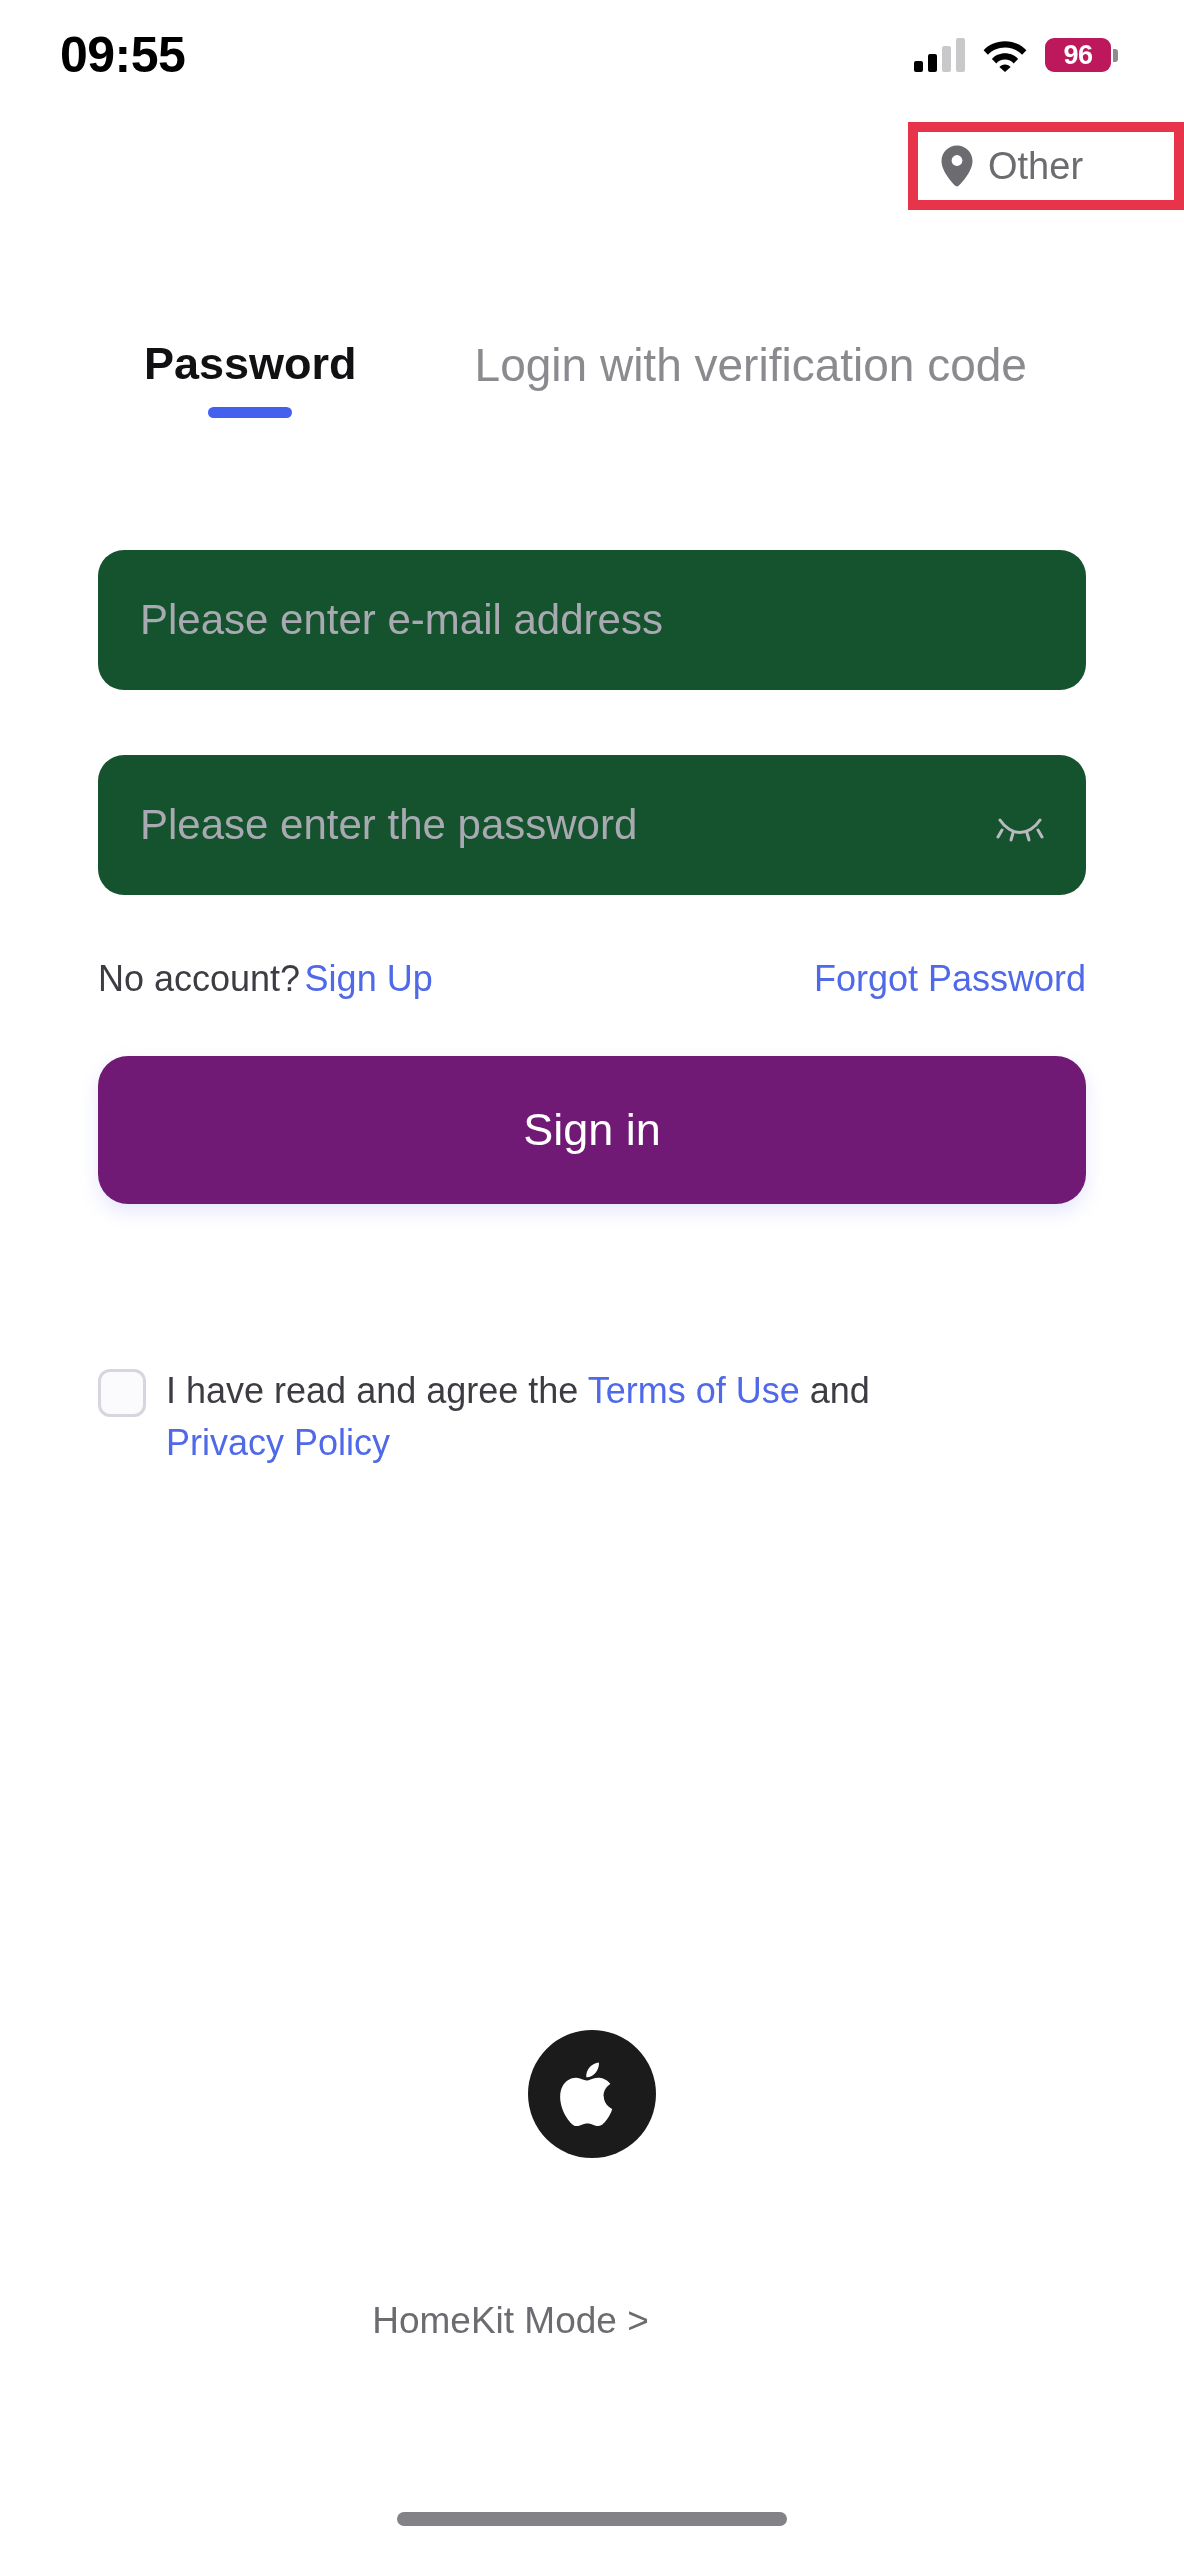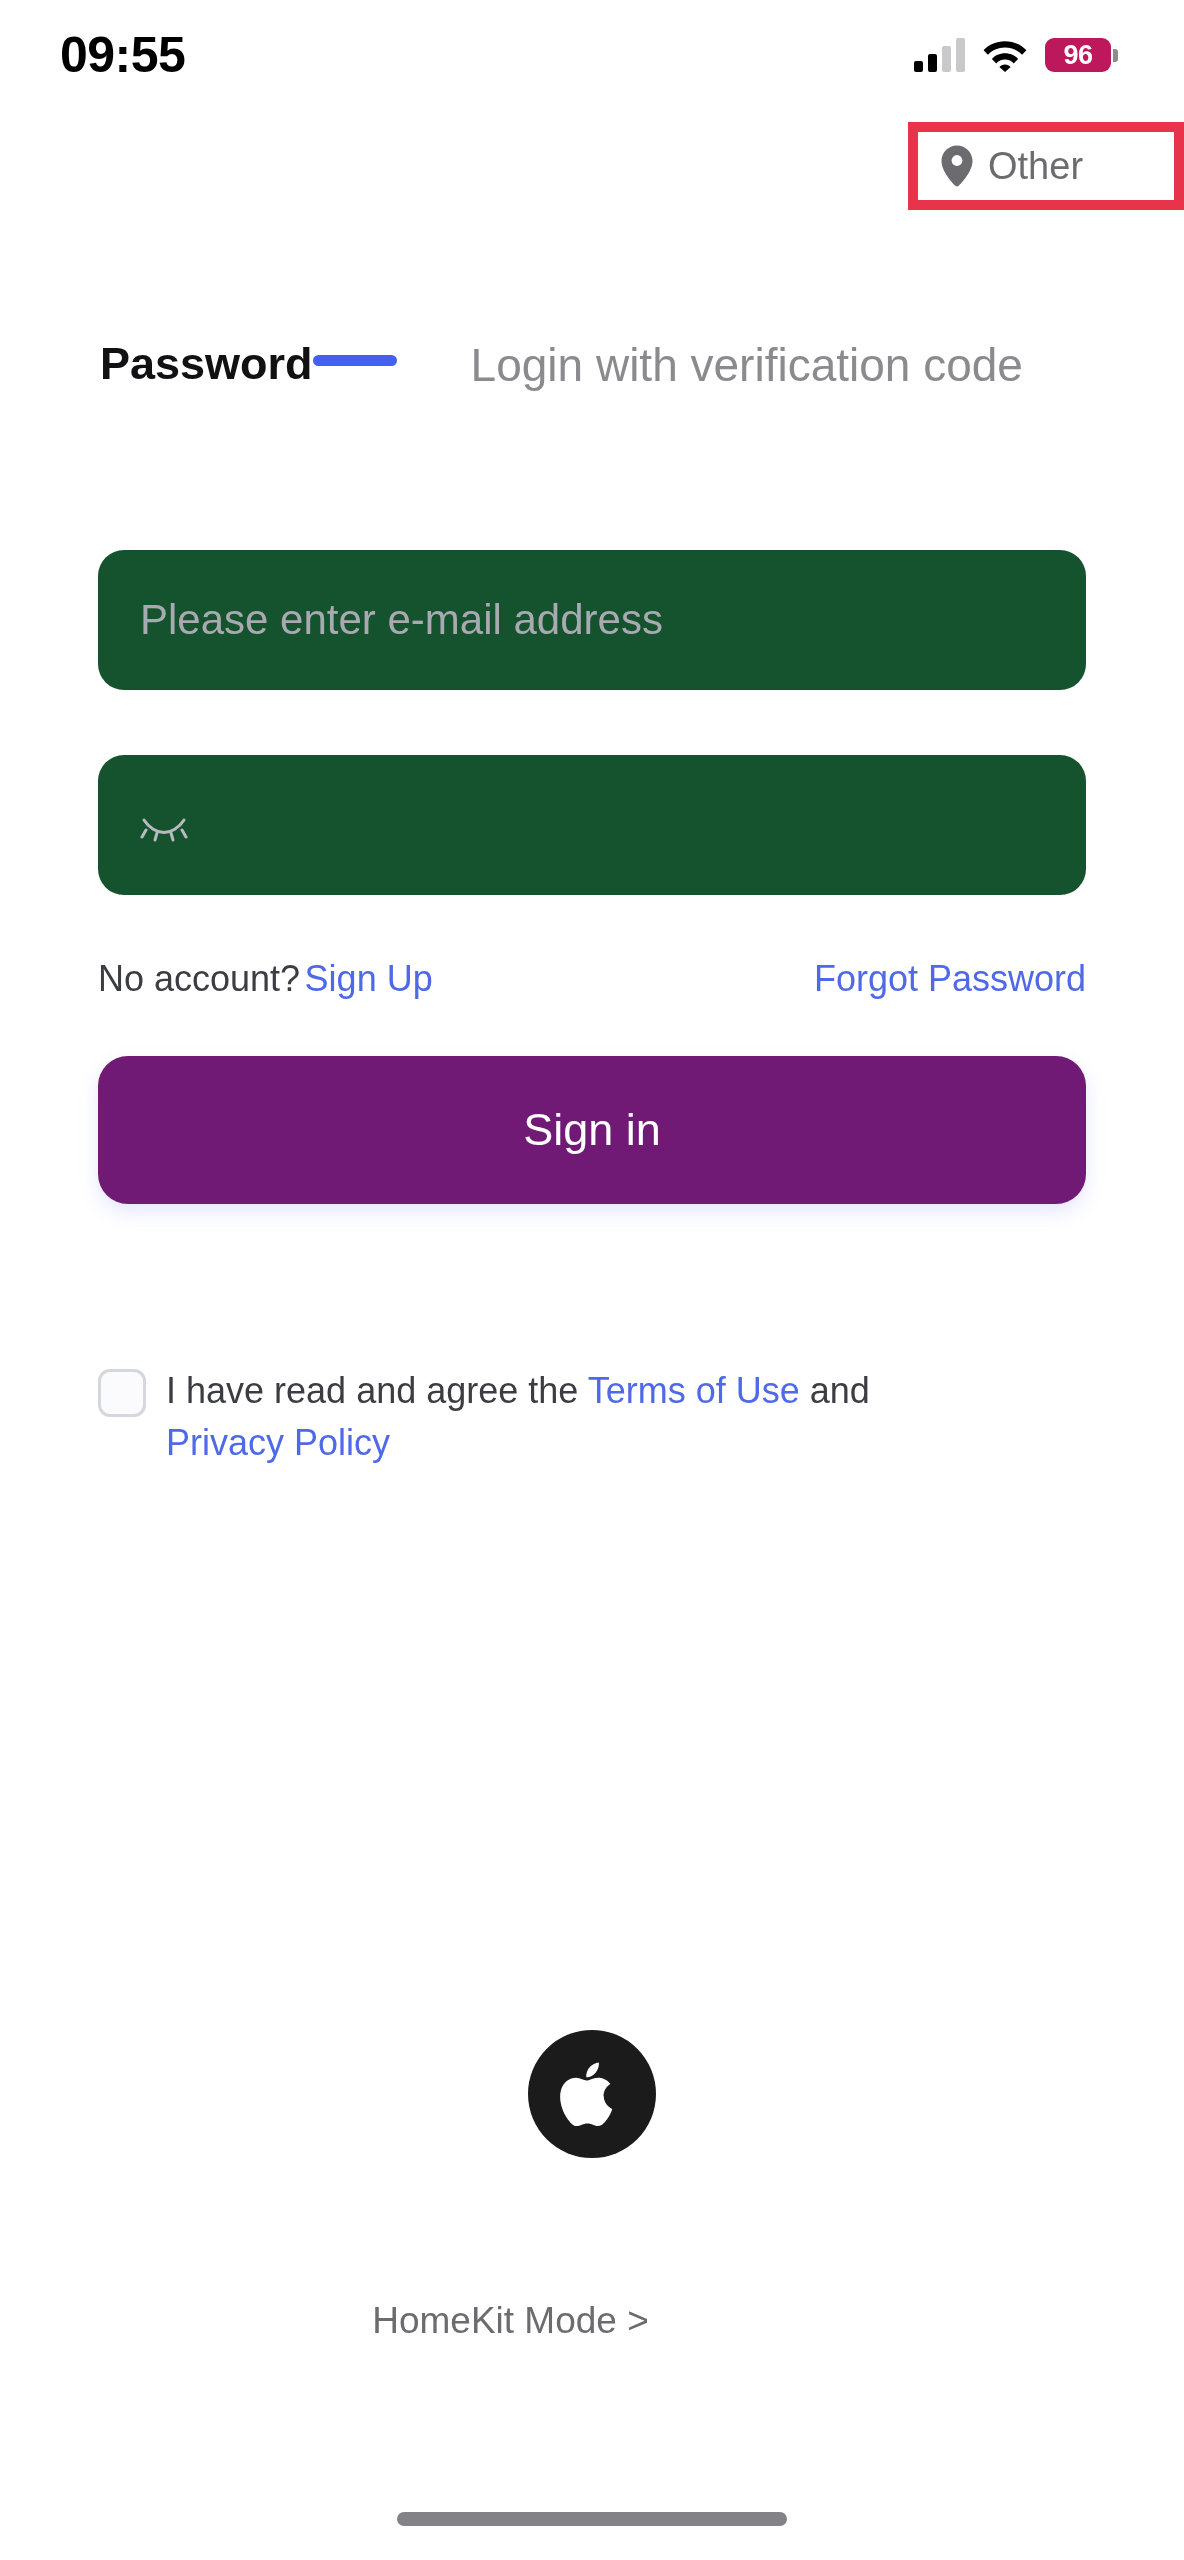--- a/index.html
+++ b/index.html
@@ -110,21 +110,23 @@
     left: 0;
     width: 1184px;
     height: 120px;
     padding-left: 100px;
     display: flex;
     align-items: flex-start;
     gap: 74px;
   }
   .tab {
     display: flex;
-    align-items: flex-start;
+    flex-direction: column;
+    align-items: center;
+    margin-left: 44px;
   }
   .tab-label {
     font-size: 46px;
     color: #8a8a8f;
     white-space: nowrap;
   }
   .tab.active .tab-label {
     color: #111114;
     font-weight: bold;
     font-size: 45px;
@@ -311,20 +313,21 @@
     <span class="tab-label">Login with verification code</span>
     <span class="tab-underline"></span>
   </div>
 </div>
 
 <div class="field field-email">
   <span class="field-text">Please enter e-mail address</span>
 </div>
 
 <div class="field field-password">
+  <span class="field-text">Please enter the password</span>
   <svg class="eye-icon" viewBox="0 0 48 34">
     <path d="M4 12c5 8 13 12.5 20 12.5S39 20 44 12" fill="none" stroke="#b9b9c0" stroke-width="3" stroke-linecap="round"></path>
     <line x1="6" y1="22" x2="2" y2="29" stroke="#b9b9c0" stroke-width="3" stroke-linecap="round"></line>
     <line x1="17" y1="25" x2="15" y2="32" stroke="#b9b9c0" stroke-width="3" stroke-linecap="round"></line>
     <line x1="31" y1="25" x2="33" y2="32" stroke="#b9b9c0" stroke-width="3" stroke-linecap="round"></line>
     <line x1="42" y1="22" x2="46" y2="29" stroke="#b9b9c0" stroke-width="3" stroke-linecap="round"></line>
   </svg>
 </div>
 
 <div class="links-row">

